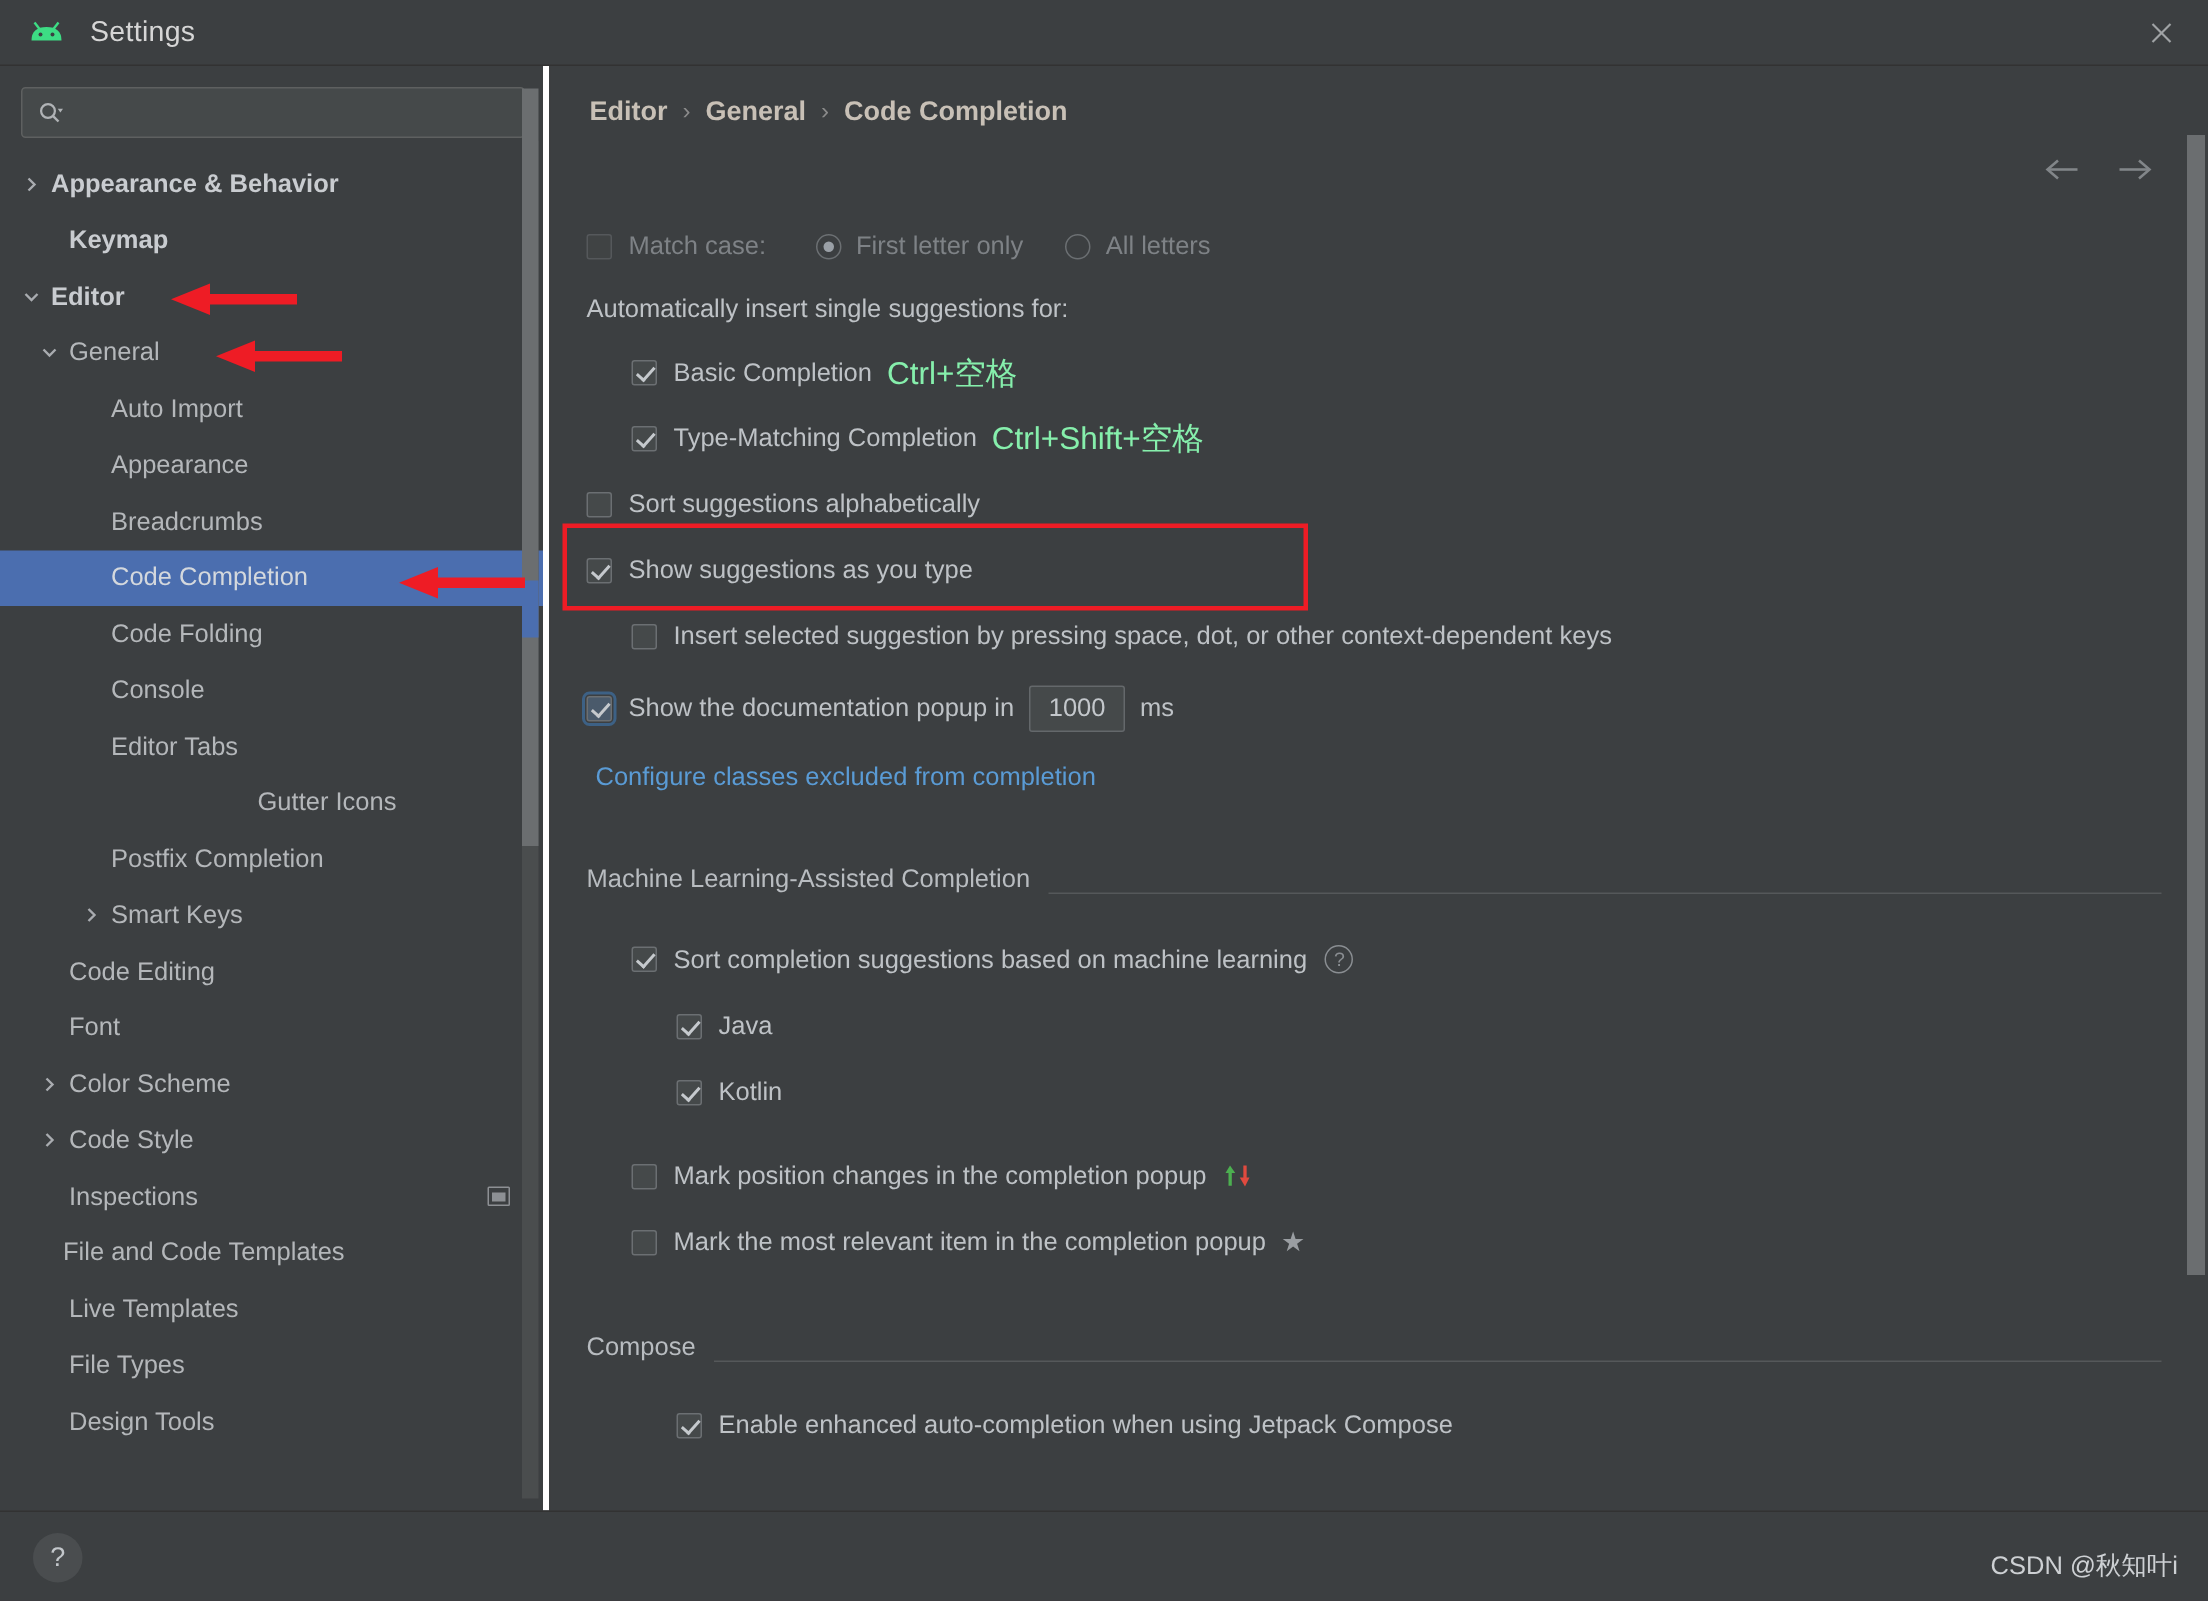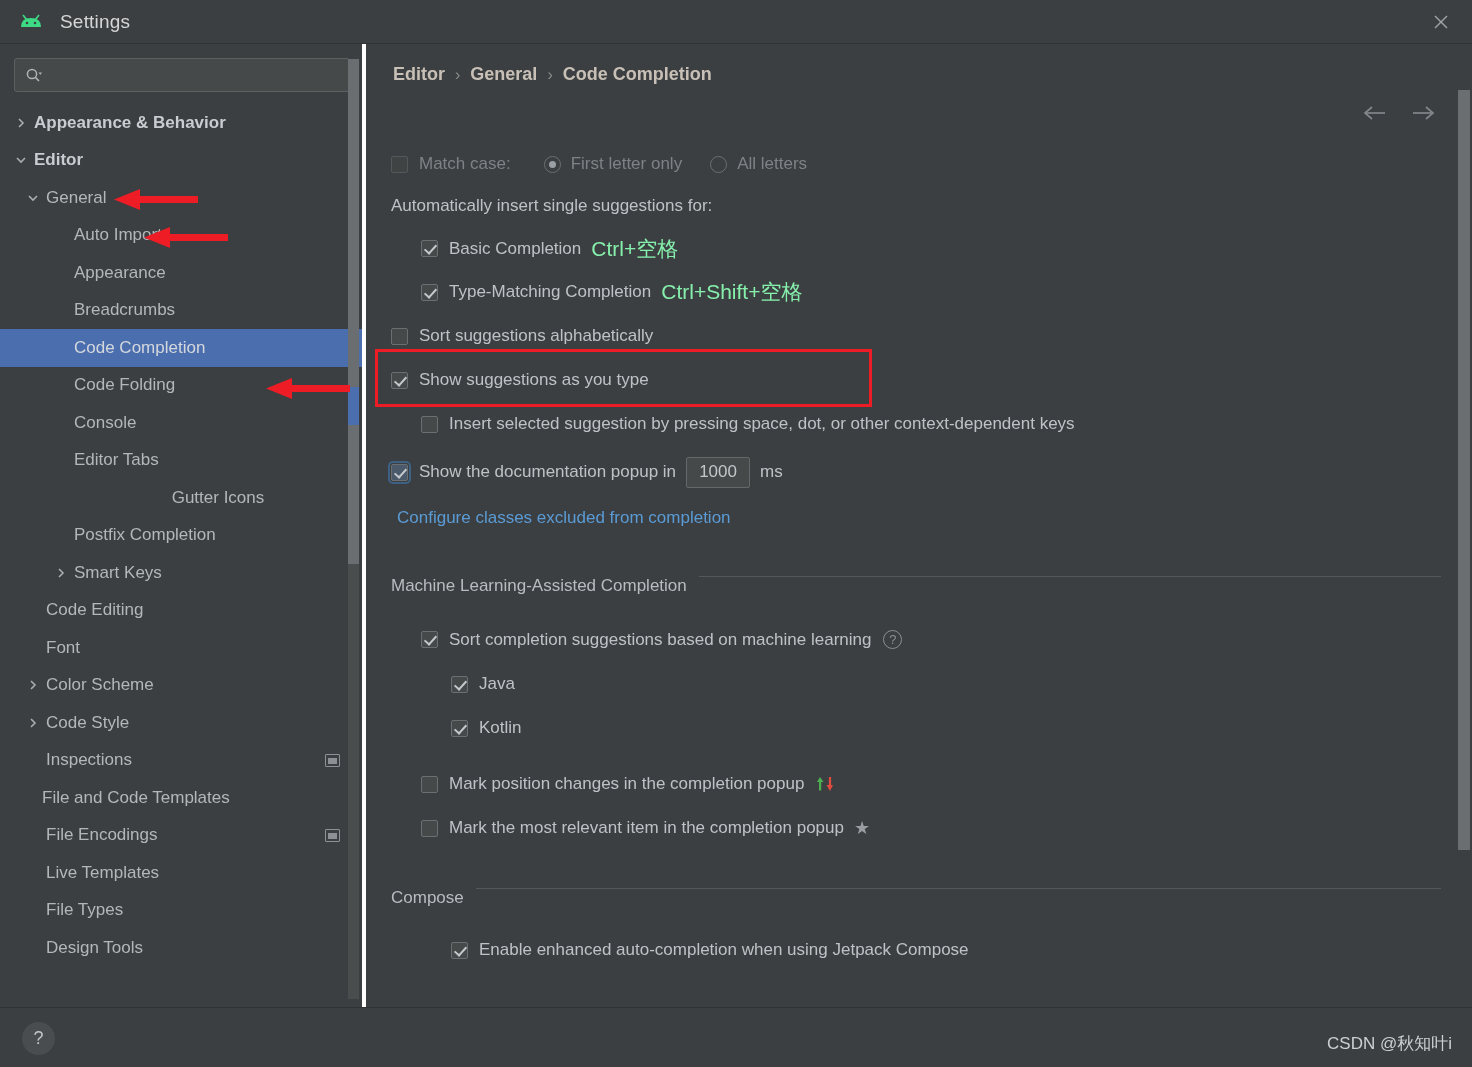--- a/index.html
+++ b/index.html
@@ -175,21 +175,21 @@
   .rb.selected::after {
     content: ""; position: absolute;
     left: 4px; top: 4px; width: 7px; height: 7px;
     background: #9aa0a6; border-radius: 50%;
   }
 
   .indent1 { margin-left: 30px; }
   .indent2 { margin-left: 60px; }
 
   .section-head {
-    display: flex; align-items: flex-start; gap: 12px;
+    display: flex; align-items: flex-end; gap: 12px;
     font-size: 17px; color: #b8bcc0;
   }
   .section-line { flex: 1; height: 1px; background: #55585a; }
 
   .linklike {
     color: #5a9bd5; font-size: 17px; cursor: pointer;
   }
 
   .spinner {
     width: 64px; height: 31px;
@@ -303,20 +303,24 @@
     </div>
     <div class="tree" id="tree">
         <div class="tree-row bold" style="padding-left: 10px;">
           <span class="twisty">
             <svg width="12" height="12" viewBox="0 0 12 12">
               <polyline points="4,2 8,6 4,10" fill="none" stroke="#a9acb0" stroke-width="1.6"></polyline>
             </svg>
           </span>
           <span class="tree-label">Appearance &amp; Behavior</span>
         </div>
+        <div class="tree-row bold" style="padding-left: 22px;">
+          <span class="twisty"></span>
+          <span class="tree-label">Keymap</span>
+        </div>
         <div class="tree-row bold" style="padding-left: 10px;">
           <span class="twisty">
             <svg width="12" height="12" viewBox="0 0 12 12">
               <polyline points="2,4 6,8 10,4" fill="none" stroke="#a9acb0" stroke-width="1.6"></polyline>
             </svg>
           </span>
           <span class="tree-label">Editor</span>
         </div>
         <div class="tree-row" style="padding-left: 22px;">
           <span class="twisty">
@@ -395,25 +399,20 @@
           <span class="tree-label">Code Style</span>
         </div>
         <div class="tree-row" style="padding-left: 22px;">
           <span class="twisty"></span>
           <span class="tree-label">Inspections</span>
           <span class="cfg-icon"></span>
         </div>
         <div class="tree-row" style="padding-left: 18px;">
           <span class="twisty"></span>
           <span class="tree-label">File and Code Templates</span>
-        </div>
-        <div class="tree-row" style="padding-left: 22px;">
-          <span class="twisty"></span>
-          <span class="tree-label">File Encodings</span>
-          <span class="cfg-icon"></span>
         </div>
         <div class="tree-row" style="padding-left: 22px;">
           <span class="twisty"></span>
           <span class="tree-label">Live Templates</span>
         </div>
         <div class="tree-row" style="padding-left: 22px;">
           <span class="twisty"></span>
           <span class="tree-label">File Types</span>
         </div>
         <div class="tree-row" style="padding-left: 22px;">

